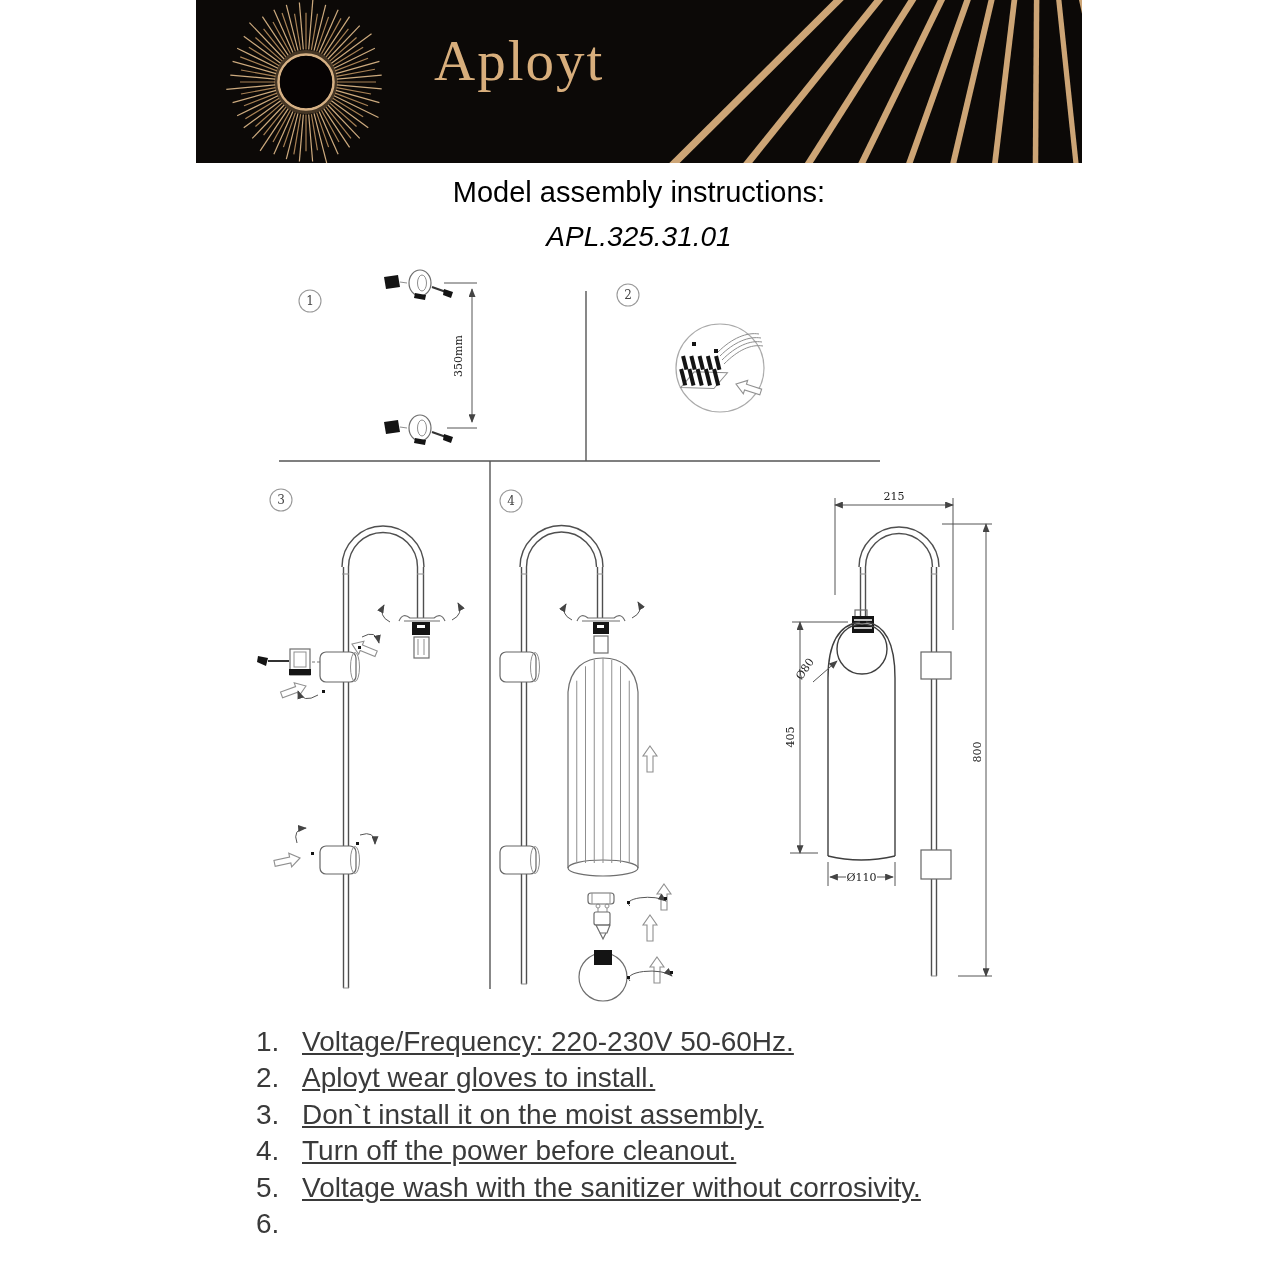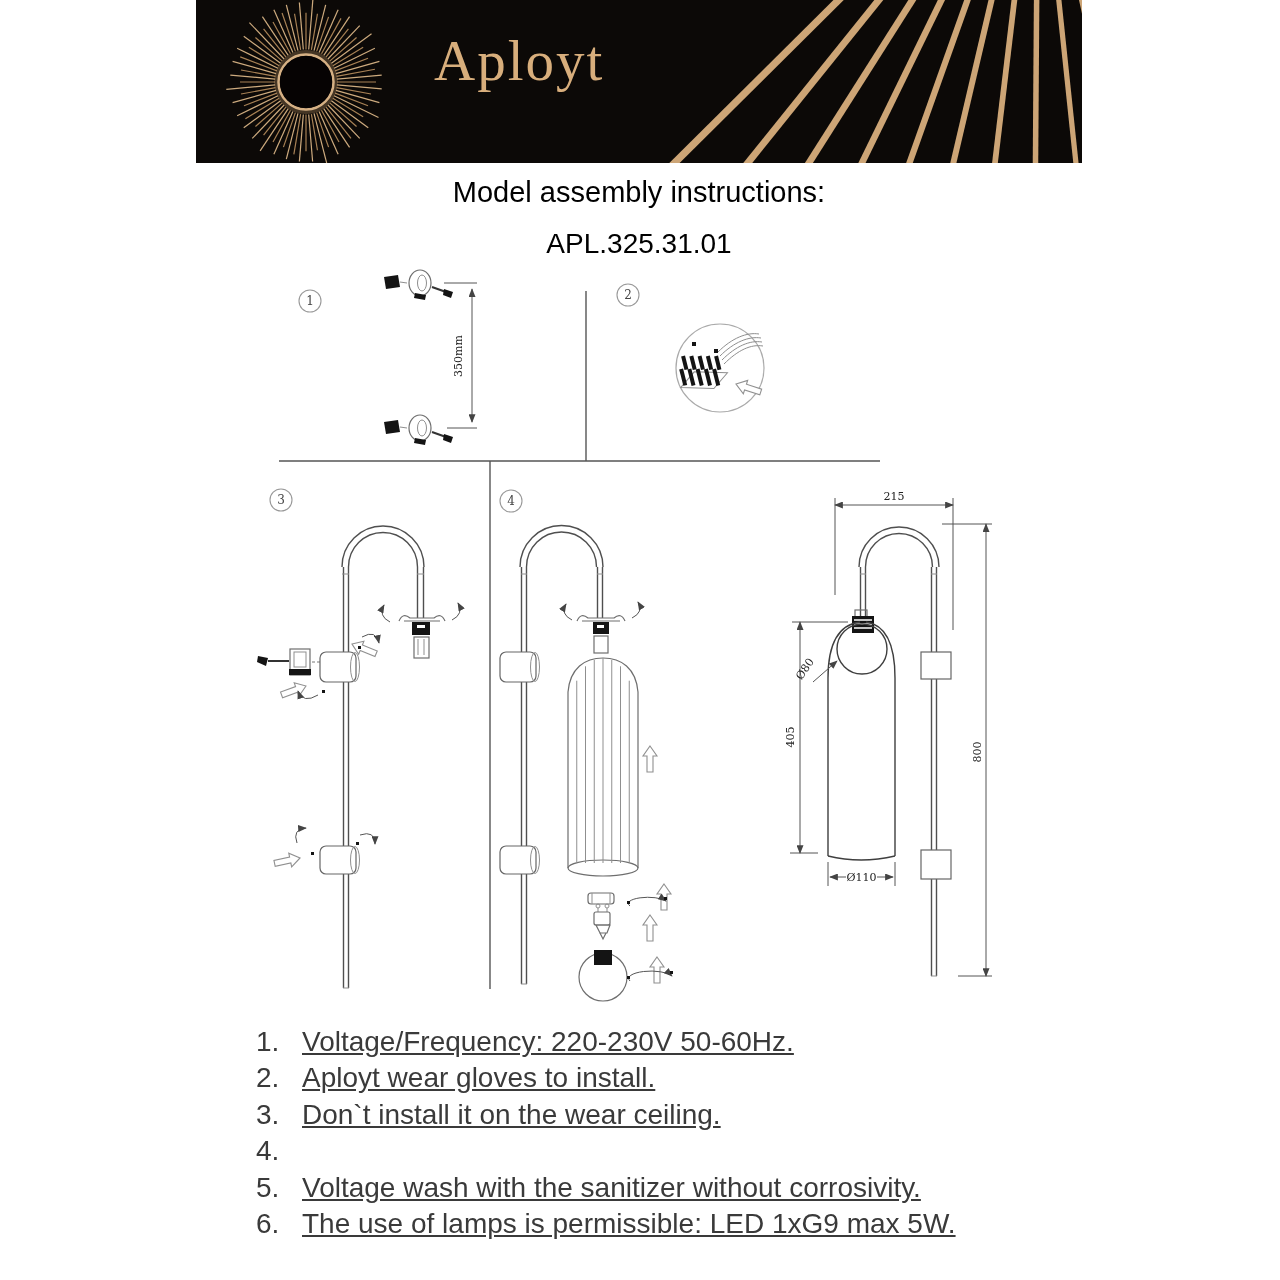--- a/index.html
+++ b/index.html
@@ -6,21 +6,21 @@
   .page{position:relative;width:1280px;height:1280px;background:#ffffff;overflow:hidden;
         font-family:"Liberation Sans",sans-serif;}
   
   .banner{position:absolute;left:196px;top:0;width:886px;height:163px;background:#0c0907;overflow:hidden;}
   .banner svg{position:absolute;left:0;top:0;}
   .brand{position:absolute;left:238px;top:32px;font-family:"Liberation Serif","DejaVu Serif",serif;
          font-size:57px;font-weight:400;color:#d8ae7c;letter-spacing:2px;line-height:1;}
   
   .title{position:absolute;left:196px;top:176px;width:886px;text-align:center;color:#000000;}
   .t1{font-size:29px;}
-  .t2{font-size:28px;margin-top:19px;}
+  .t2{font-size:28px;margin-top:12px;font-style:italic;}
   
   .diagram{position:absolute;left:180px;top:255px;}
   .ln  {fill:none;stroke:#6e6e6e;stroke-width:1.2;}
   .ln2 {fill:none;stroke:#8f8f8f;stroke-width:1;}
   .lnD {fill:none;stroke:#3f3f3f;stroke-width:1.4;}
   .rod {fill:none;stroke:#4f4f4f;stroke-width:1.4;}
   .part{fill:#ffffff;stroke:#666;stroke-width:1.2;}
   .holo{fill:#ffffff;stroke:#909090;stroke-width:1.1;}
   .dimln{fill:none;stroke:#555;stroke-width:1;}
   .dash{fill:none;stroke:#777;stroke-width:1;stroke-dasharray:3 2;}
@@ -367,28 +367,28 @@
     <div class="row">
       <span class="num">1.</span>
       <span class="txt">Voltage/Frequency: 220-230V 50-60Hz.</span>
     </div>
     <div class="row">
       <span class="num">2.</span>
       <span class="txt">Aployt wear gloves to install.</span>
     </div>
     <div class="row">
       <span class="num">3.</span>
-      <span class="txt">Don`t install it on the wear ceiling.</span>
+      <span class="txt">Don`t install it on the moist assembly.</span>
     </div>
     <div class="row">
       <span class="num">4.</span>
+      <span class="txt">Turn off the power before cleanout.</span>
     </div>
     <div class="row">
       <span class="num">5.</span>
       <span class="txt">Voltage wash with the sanitizer without corrosivity.</span>
     </div>
     <div class="row">
       <span class="num">6.</span>
-      <span class="txt">The use of lamps is permissible: LED 1xG9 max 5W.</span>
     </div>
   </div>
 
 </div>
 
 </body></html>

